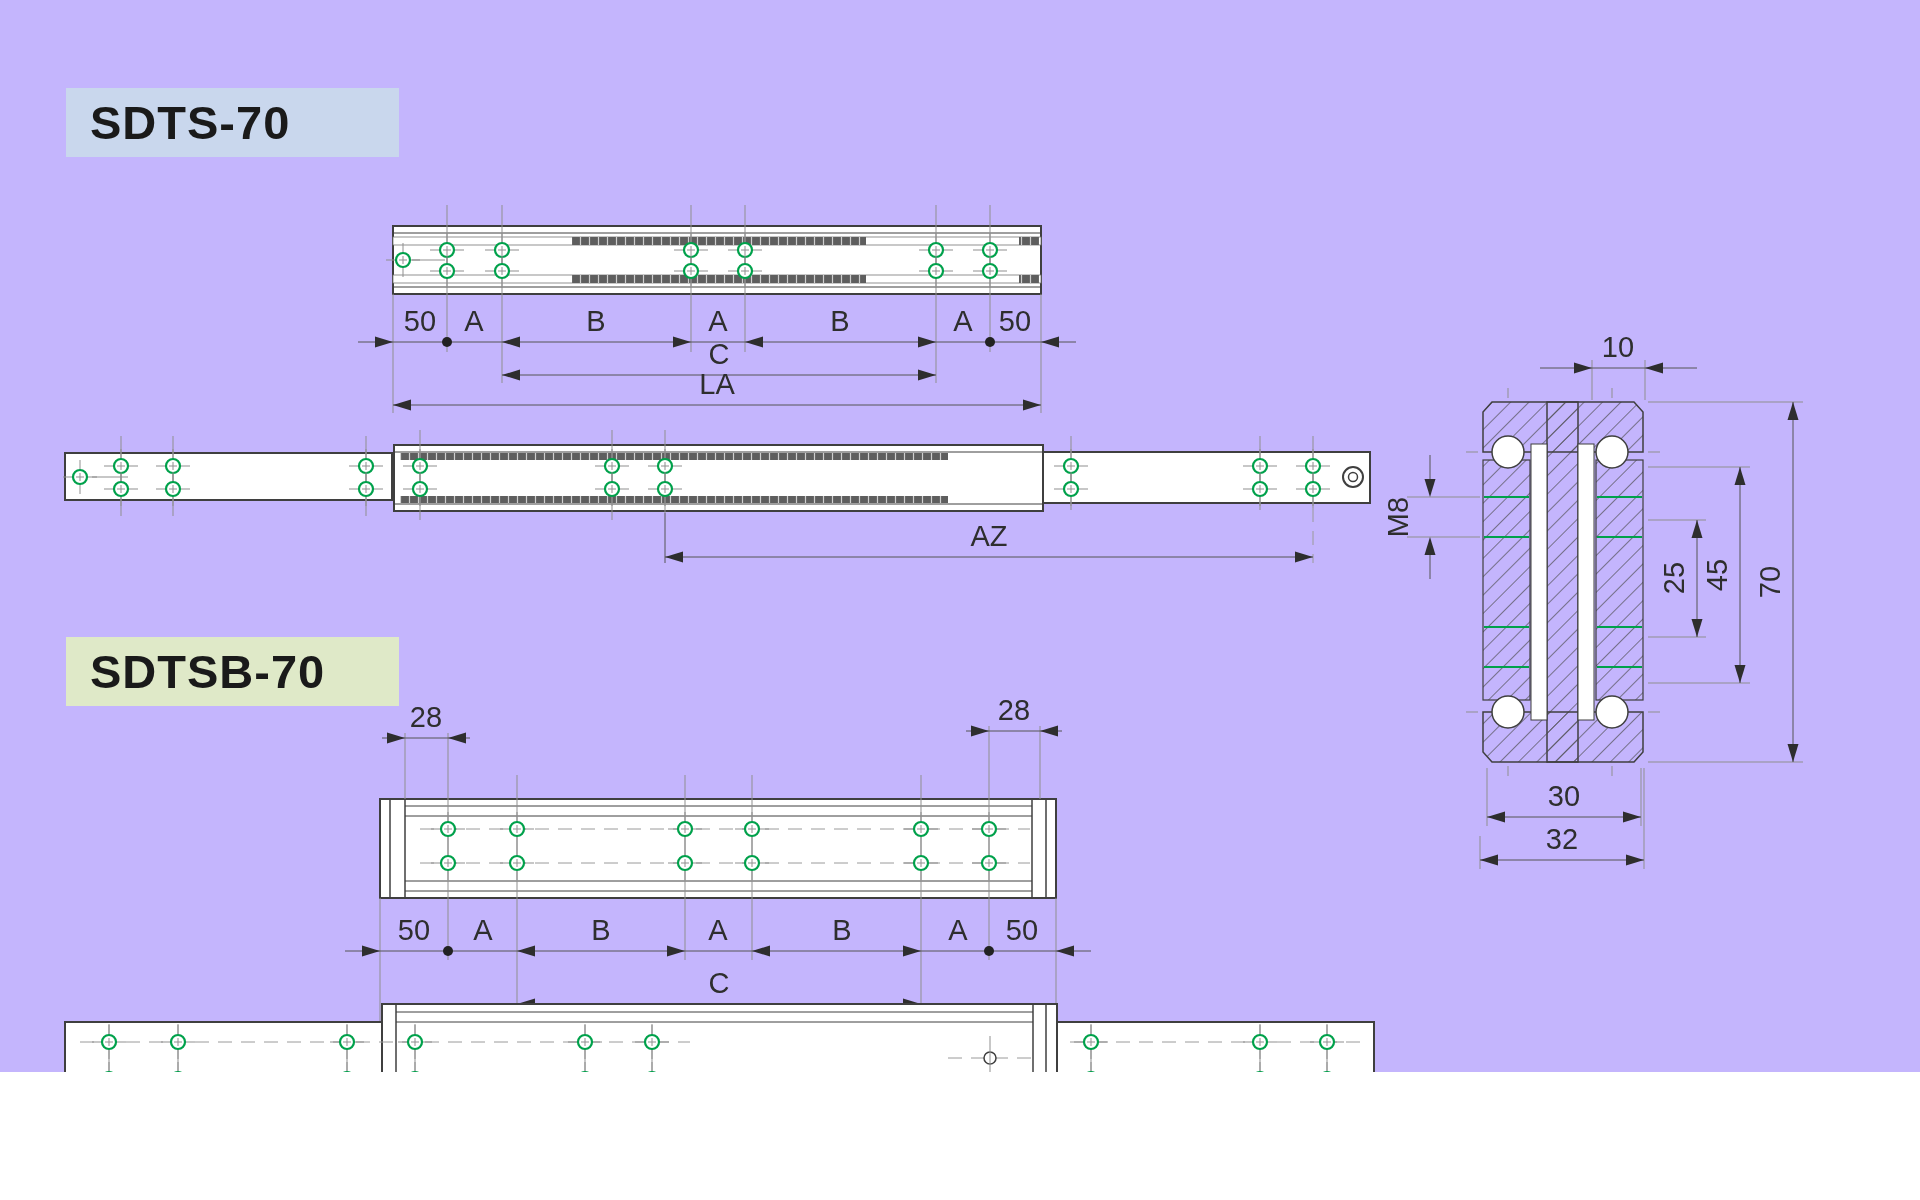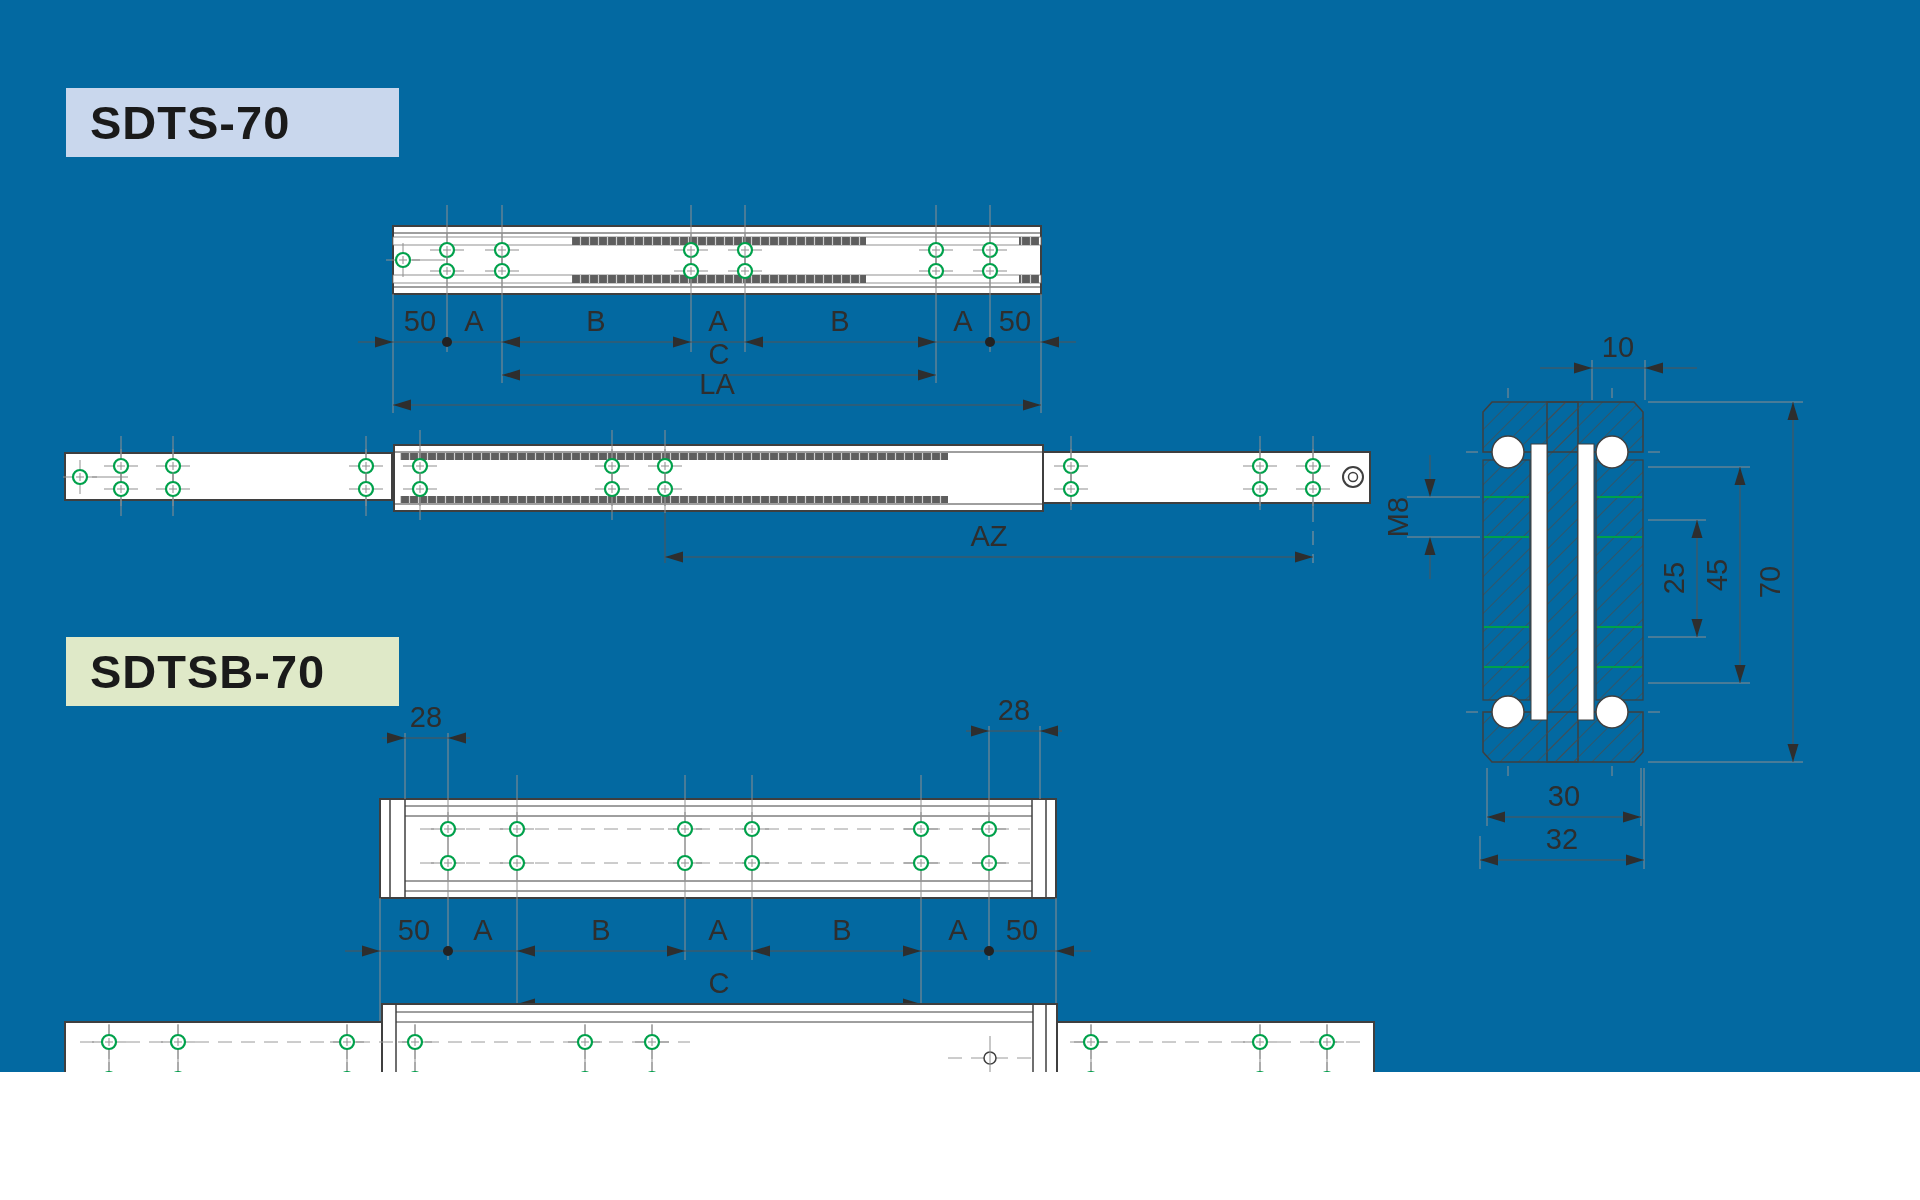--- a/index.html
+++ b/index.html
@@ -1,16 +1,16 @@
 <!DOCTYPE html>
 <html><head>
 <meta charset="utf-8">
 <style>
   html,body{margin:0;padding:0;background:#ffffff;}
-  .stage{position:relative;width:1920px;height:1072px;background:#0369a1;overflow:hidden;}
+  .stage{position:relative;width:1920px;height:1072px;background:#c4b5fd;overflow:hidden;}
   svg{display:block;}
   .title{font-family:"Liberation Sans",sans-serif;font-weight:bold;font-size:47px;fill:#1a1a1a;letter-spacing:1px;}
   .dim{font-family:"Liberation Sans",sans-serif;font-size:29px;fill:#2e2e2e;text-anchor:middle;}
   .thin{stroke:#555555;stroke-width:1;}
   .aux{stroke:#8f8f8f;stroke-width:1;}
   .auxd{stroke:#9a9a9a;stroke-width:1;stroke-dasharray:14 9;}
   .part{fill:#ffffff;stroke:#3f3f3f;stroke-width:2;}
   .pline{stroke:#3f3f3f;stroke-width:1;}
   .pline2{stroke:#3f3f3f;stroke-width:1.5;}
   .arr{fill:#2e2e2e;}

